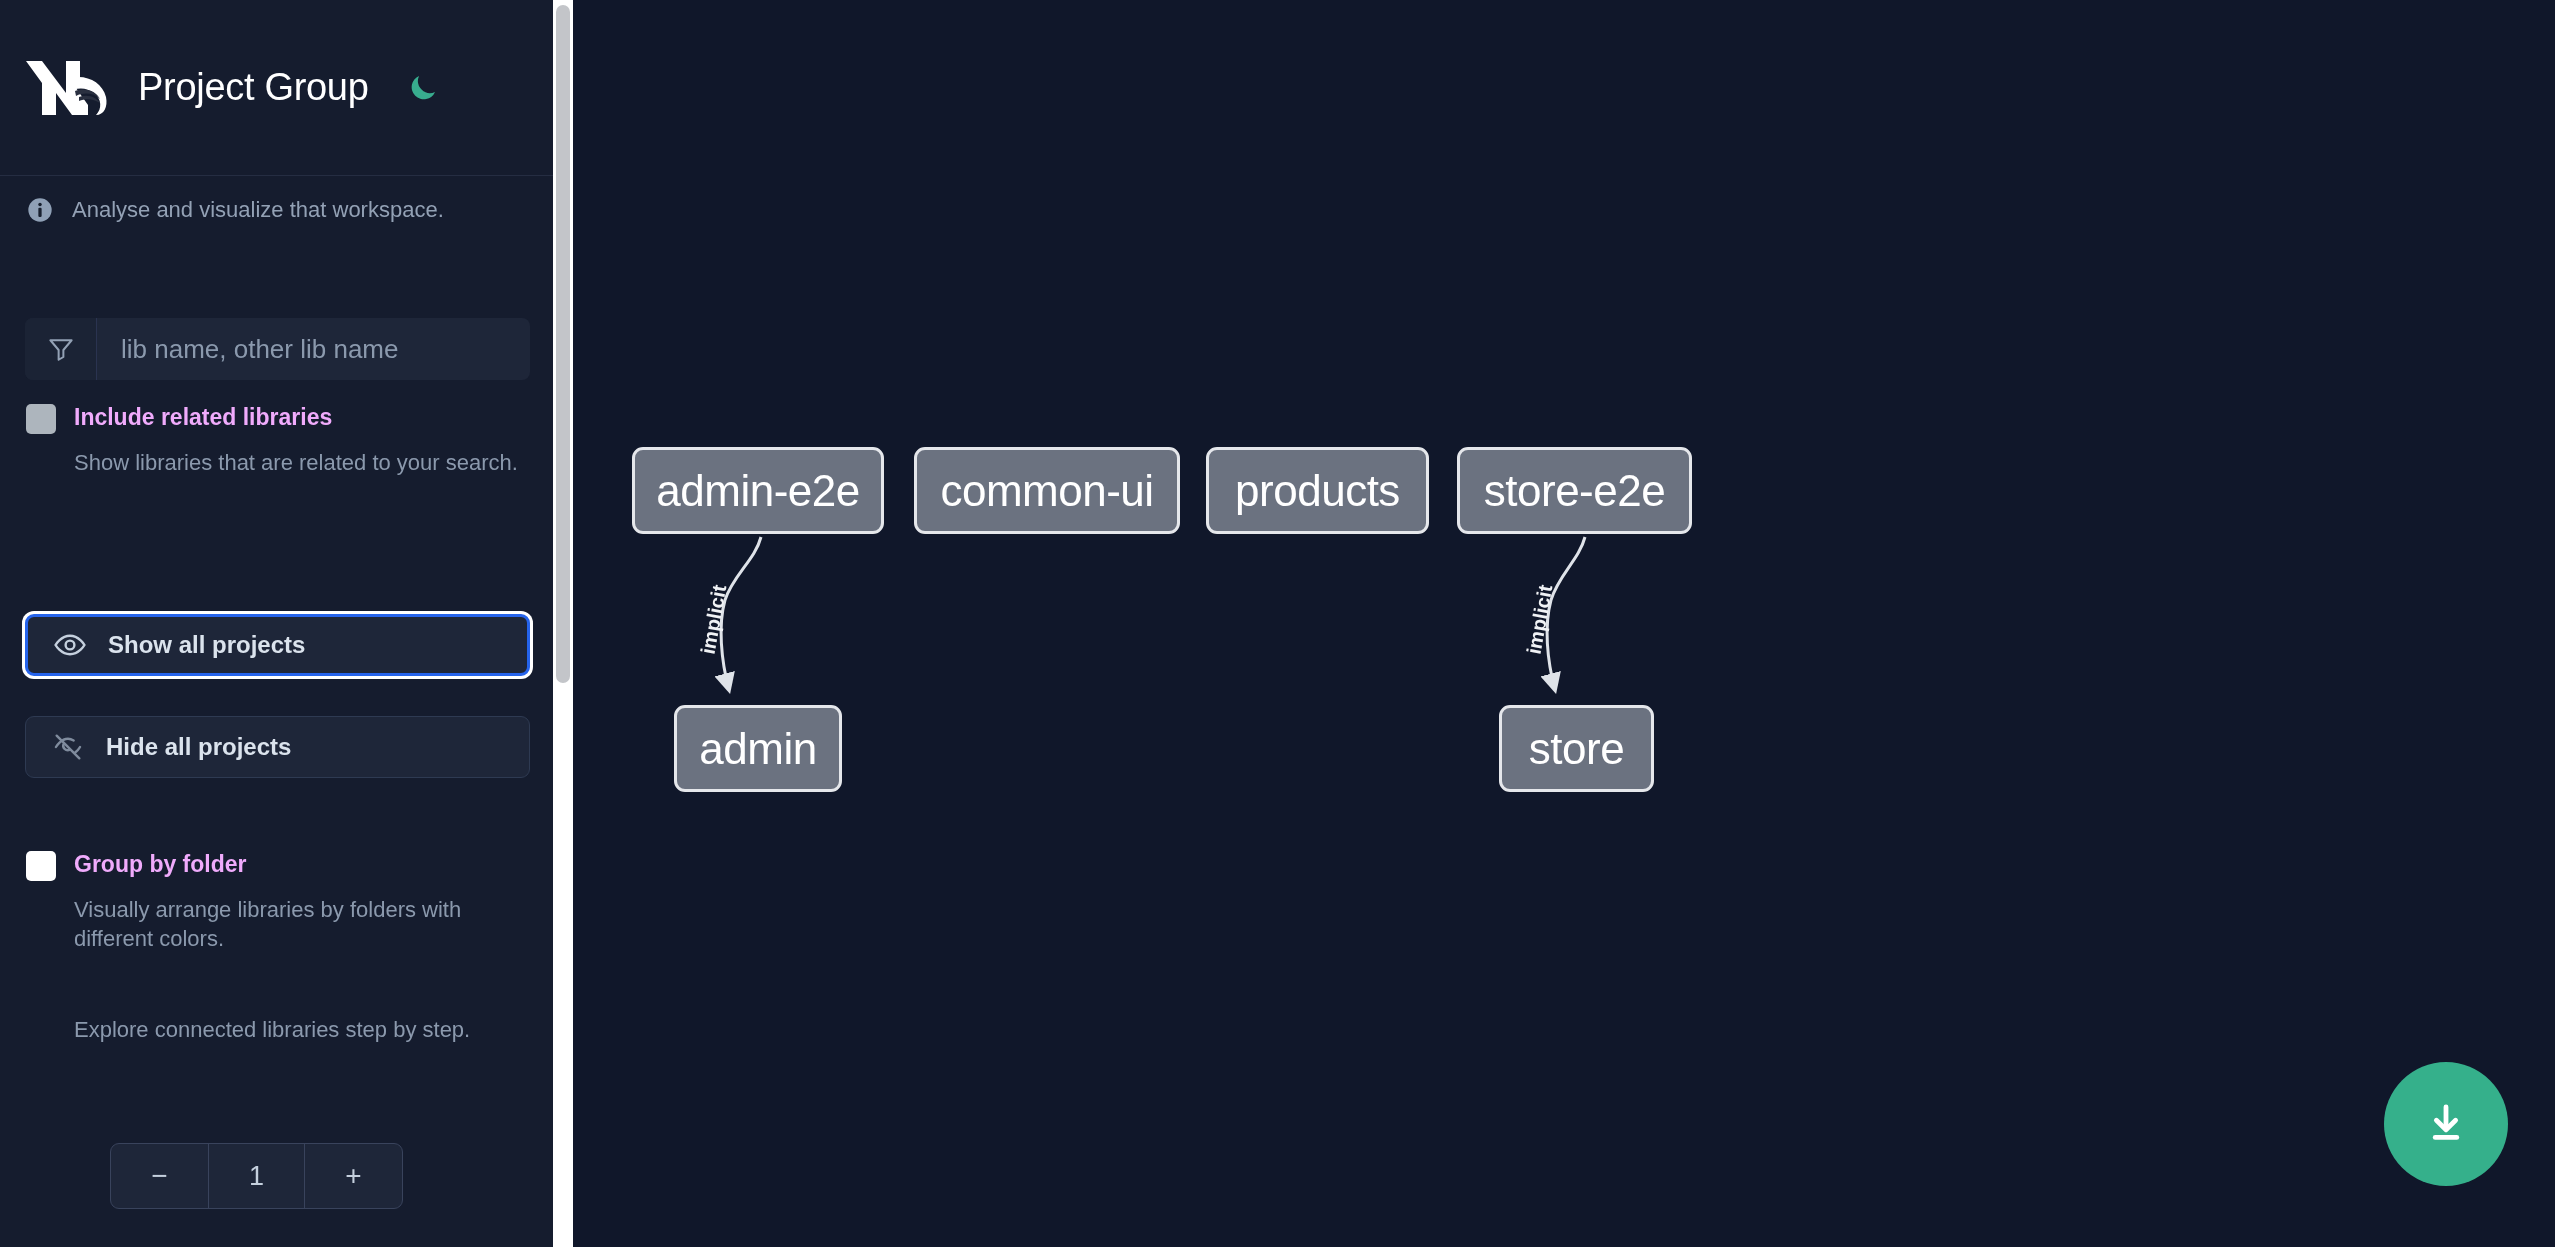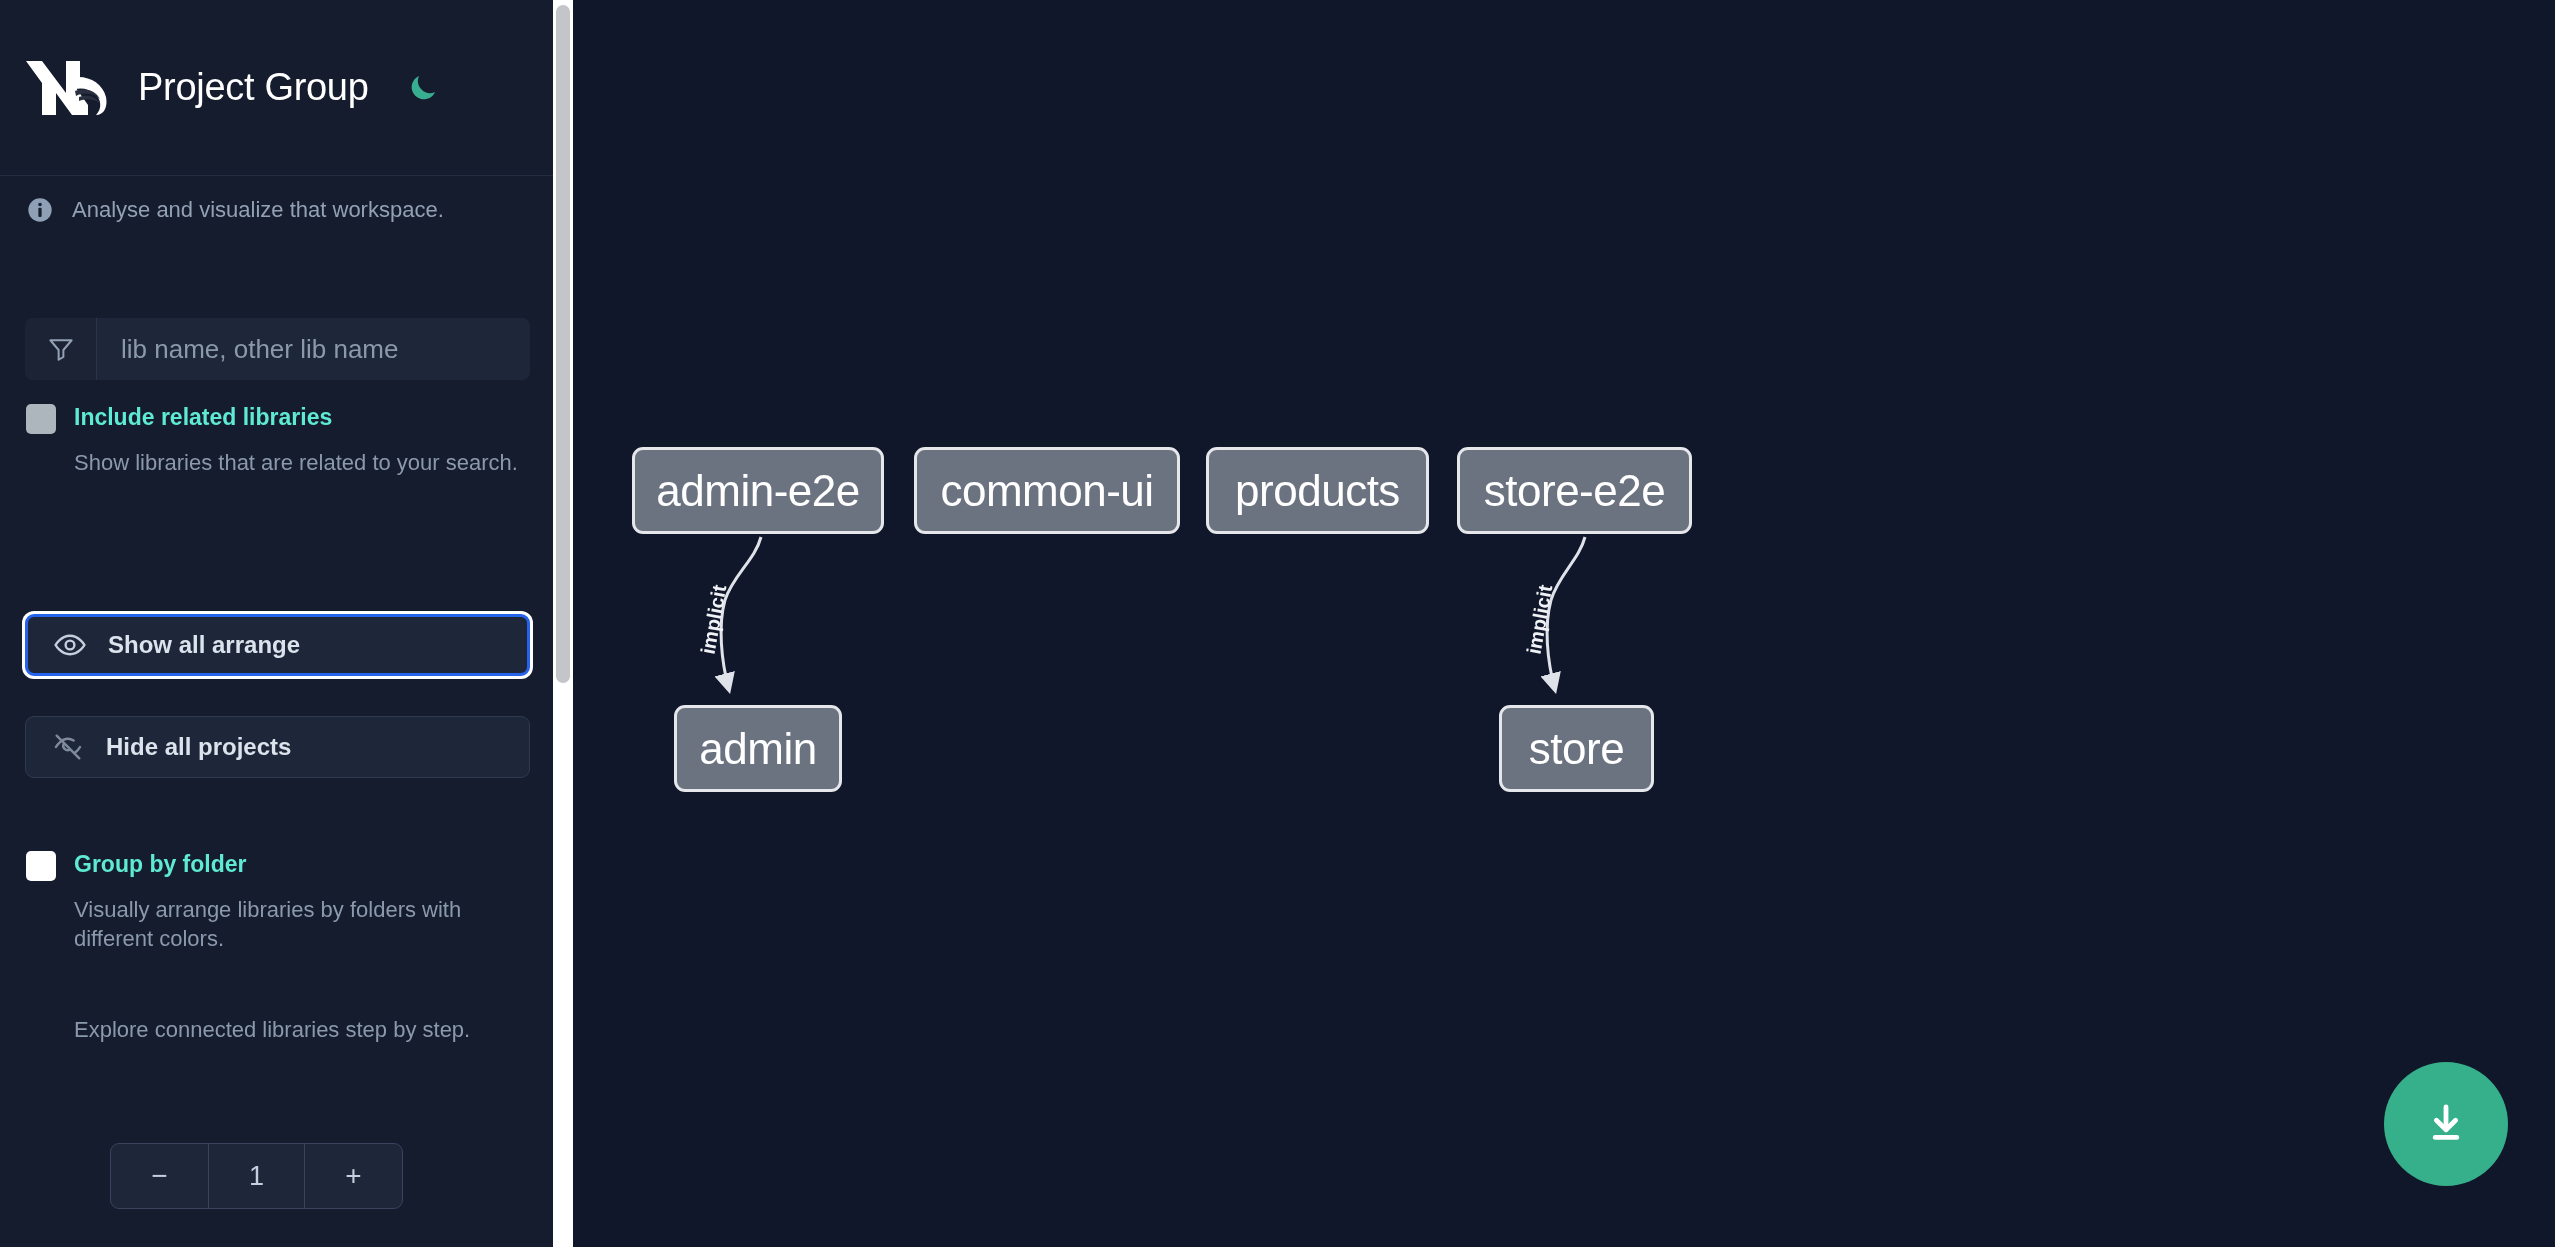--- a/index.html
+++ b/index.html
@@ -90,21 +90,21 @@
     border-radius: 5px;
     margin-top: 2px;
     cursor: pointer;
     position: relative;
   }
   .cb.gray { background: #adb5bd; }
   .cb.white { background: #ffffff; }
   .cb.green { background: #2fbc8d; }
   .cb.green svg { position: absolute; left: 3px; top: 3px; }
   .opt-label {
-    color: #5eead4;
+    color: #f0abfc;
     font-size: 23px;
     font-weight: bold;
     line-height: 30px;
     white-space: nowrap;
   }
   .opt-desc {
     margin-left: 48px;
     margin-top: 14px;
     color: #8b99ad;
     font-size: 22px;
@@ -274,21 +274,21 @@
         <div class="opt-desc">Show libraries that are related to your search.</div>
       </div>
 
       <div class="sb-btn focused" style="top:614px;">
         <span class="bicon">
           <svg width="34" height="34" viewBox="0 0 24 24">
             <path d="M1.8 12S5.5 5.5 12 5.5 22.2 12 22.2 12 18.5 18.5 12 18.5 1.8 12 1.8 12Z" fill="none" stroke="#c5d0de" stroke-width="1.7"></path>
             <circle cx="12" cy="12" r="3.1" fill="none" stroke="#c5d0de" stroke-width="1.7"></circle>
           </svg>
         </span>
-        <span class="blabel">Show all arrange</span>
+        <span class="blabel">Show all projects</span>
       </div>
 
       <div class="sb-btn" style="top:716px;">
         <span class="bicon">
           <svg width="34" height="34" viewBox="0 0 24 24">
             <path d="M3.5 12S6.9 6.2 12 6.2c1.5 0 2.8.5 4 1.2M20.5 12s-1.3 2.3-3.6 4" fill="none" stroke="#7f8b9d" stroke-width="1.7" stroke-linecap="round"></path>
             <path d="M9.2 9.4a3.1 3.1 0 0 0 4.3 4.3" fill="none" stroke="#7f8b9d" stroke-width="1.7"></path>
             <path d="M4 4 L20 20" stroke="#7f8b9d" stroke-width="1.7" stroke-linecap="round"></path>
           </svg>
         </span>

